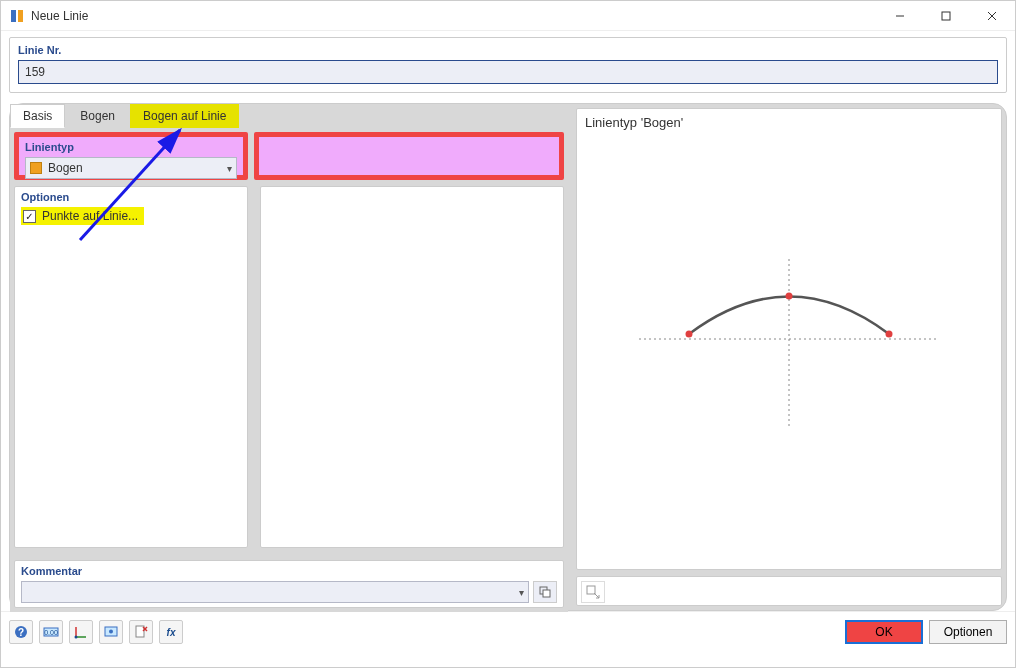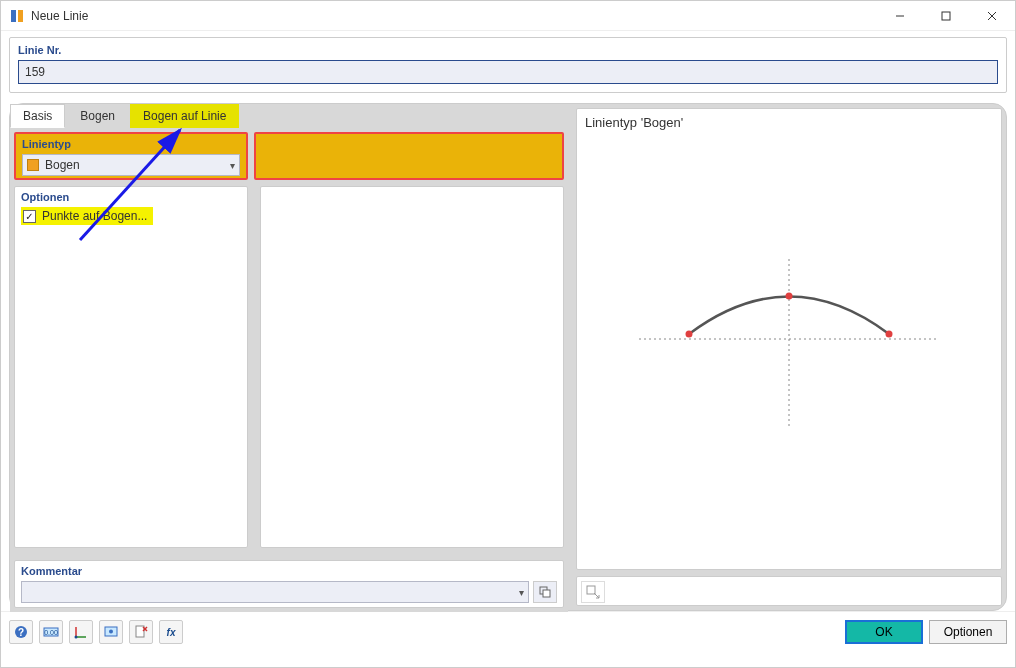--- a/index.html
+++ b/index.html
@@ -134,22 +134,22 @@
     background: #d8d8d8;
   }
   .row-panels {
     display: flex;
     gap: 6px;
     height: 48px;
   }
   .row-panels .panel:first-child { flex: 0 0 234px; }
   .row-panels .panel:last-child { flex: 1; }
   .panel {
-    background: #eab308;
-    border: 2px solid #ef4444;
+    background: #f0abfc;
+    border: 5px solid #ef4444;
     border-radius: 2px;
     padding: 4px 6px;
   }
   .panel-title {
     color: #2a4b8d;
     font-size: 11px;
     font-weight: 600;
     margin-bottom: 4px;
   }
   .combo {
@@ -247,21 +247,21 @@
     height: 24px;
     min-width: 78px;
     padding: 0 10px;
     background: #f3f3f3;
     border: 1px solid #adadad;
     font-family: inherit;
     font-size: 12px;
   }
   .footer-btn.primary {
     border: 2px solid #1a6fd6;
-    background: #14b8a6;
+    background: #ef4444;
     text-align: center;
   }
   .tool-icon {
     width: 24px; height: 24px;
     border: 1px solid #ccc;
     border-radius: 2px;
     display: inline-flex;
     align-items: center; justify-content: center;
     font-size: 12px;
     background: #f5f5f5;
@@ -346,21 +346,21 @@
             </div>
           </div>
           <div class="panel"></div>
         </div>
 
         <div style="display:flex; gap:12px;">
           <div class="options-panel">
             <div class="panel-title">Optionen</div>
             <div class="chk-line">
               <span class="chk">✓</span>
-              <span>Punkte auf Bogen...</span>
+              <span>Punkte auf Linie...</span>
             </div>
           </div>
           <div class="big-empty"></div>
         </div>
 
         <div class="kom-panel">
           <div class="panel-title">Kommentar</div>
           <div class="kom-row">
             <div class="combo">
               <span></span>

